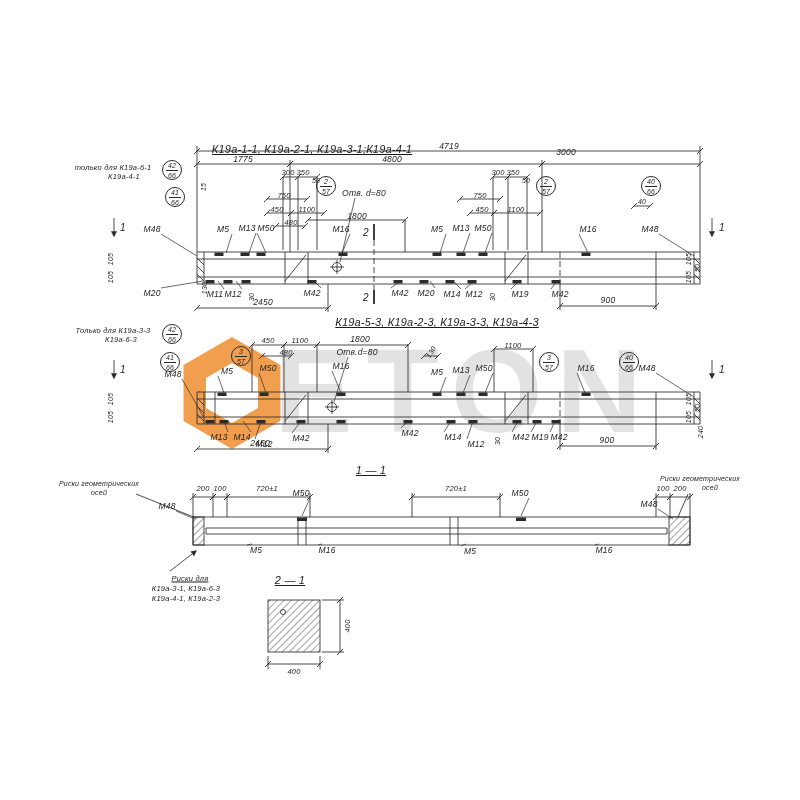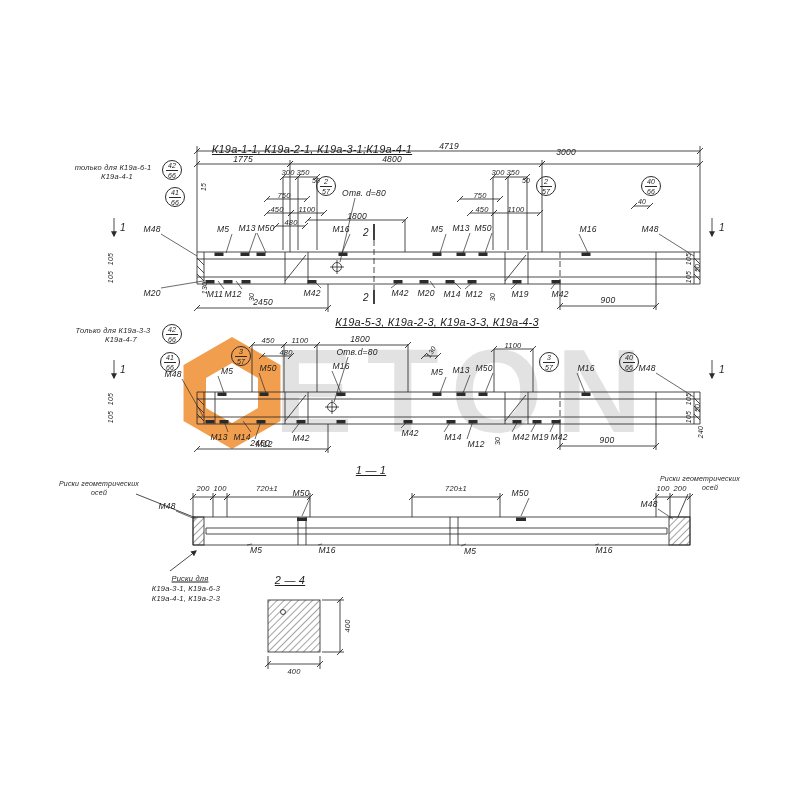--- a/index.html
+++ b/index.html
@@ -380,21 +380,21 @@
       <line x1="595" y1="545" x2="599" y2="544"></line>
     </svg>
 
   <div id="labels">
       <span class="lbl" style="left: 312px; top: 126px; font-size: 11px; transform: translate(-50%, -50%); text-decoration: underline; margin-top: 23px;">К19а-1-1, К19а-2-1, К19а-3-1;К19а-4-1</span>
       <span class="lbl" style="left: 449px; top: 146px; font-size: 8.5px; transform: translate(-50%, -50%);">4719</span>
       <span class="lbl" style="left: 243px; top: 159px; font-size: 8.5px; transform: translate(-50%, -50%);">1775</span>
       <span class="lbl" style="left: 392px; top: 159px; font-size: 8.5px; transform: translate(-50%, -50%);">4800</span>
       <span class="lbl" style="left: 566px; top: 152px; font-size: 8.5px; transform: translate(-50%, -50%);">3000</span>
       <span class="lbl" style="left: 113px; top: 167px; font-size: 7.5px; transform: translate(-50%, -50%);">только для К19а-6-1</span>
-      <span class="lbl" style="left: 117px; top: 176px; font-size: 7.5px; transform: translate(-50%, -50%);">К19а-4-1</span>
+      <span class="lbl" style="left: 124px; top: 176px; font-size: 7.5px; transform: translate(-50%, -50%);">К19а-4-1</span>
       <span class="lbl" style="left: 288px; top: 172px; font-size: 7.5px; transform: translate(-50%, -50%);">300</span>
       <span class="lbl" style="left: 303px; top: 172px; font-size: 7.5px; transform: translate(-50%, -50%);">350</span>
       <span class="lbl" style="left: 316px; top: 180px; font-size: 7px; transform: translate(-50%, -50%);">50</span>
       <span class="lbl" style="left: 364px; top: 193px; font-size: 8.5px; transform: translate(-50%, -50%);">Отв. d=80</span>
       <span class="lbl" style="left: 284px; top: 195px; font-size: 7.5px; transform: translate(-50%, -50%);">750</span>
       <span class="lbl" style="left: 277px; top: 209px; font-size: 7.5px; transform: translate(-50%, -50%);">450</span>
       <span class="lbl" style="left: 307px; top: 209px; font-size: 7.5px; transform: translate(-50%, -50%);">1100</span>
       <span class="lbl" style="left: 291px; top: 222px; font-size: 7.5px; transform: translate(-50%, -50%);">480</span>
       <span class="lbl" style="left: 357px; top: 216px; font-size: 8.5px; transform: translate(-50%, -50%);">1800</span>
       <span class="lbl" style="left: 498px; top: 172px; font-size: 7.5px; transform: translate(-50%, -50%);">300</span>
@@ -459,21 +459,21 @@
         <span class="d"></span>
         <span>57</span>
       </div>
       <div class="marker" style="left: 651px; top: 186px;">
         <span>40</span>
         <span class="d"></span>
         <span>66</span>
       </div>
       <span class="lbl" style="left: 437px; top: 322px; font-size: 11px; transform: translate(-50%, -50%); text-decoration: underline;">К19а-5-3, К19а-2-3, К19а-3-3, К19а-4-3</span>
       <span class="lbl" style="left: 113px; top: 330px; font-size: 7.5px; transform: translate(-50%, -50%);">Только для К19а-3-3</span>
-      <span class="lbl" style="left: 121px; top: 339px; font-size: 7.5px; transform: translate(-50%, -50%);">К19а-4-7</span>
+      <span class="lbl" style="left: 121px; top: 339px; font-size: 7.5px; transform: translate(-50%, -50%);">К19а-6-3</span>
       <span class="lbl" style="left: 268px; top: 340px; font-size: 7.5px; transform: translate(-50%, -50%);">450</span>
       <span class="lbl" style="left: 300px; top: 340px; font-size: 7.5px; transform: translate(-50%, -50%);">1100</span>
       <span class="lbl" style="left: 360px; top: 339px; font-size: 8.5px; transform: translate(-50%, -50%);">1800</span>
       <span class="lbl" style="left: 286px; top: 352px; font-size: 7.5px; transform: translate(-50%, -50%);">480</span>
       <span class="lbl" style="left: 357px; top: 352px; font-size: 8.5px; transform: translate(-50%, -50%);">Отв.d=80</span>
       <span class="lbl" style="left: 431px; top: 352px; font-size: 7px; transform: translate(-50%, -50%) rotate(-60deg);">130</span>
       <span class="lbl" style="left: 513px; top: 345px; font-size: 7.5px; transform: translate(-50%, -50%);">1100</span>
       <span class="lbl" style="left: 173px; top: 374px; font-size: 8.5px; transform: translate(-50%, -50%);">М48</span>
       <span class="lbl" style="left: 227px; top: 371px; font-size: 8.5px; transform: translate(-50%, -50%);">М5</span>
       <span class="lbl" style="left: 268px; top: 368px; font-size: 8.5px; transform: translate(-50%, -50%);">М50</span>
@@ -544,18 +544,18 @@
       <span class="lbl" style="left: 680px; top: 488px; font-size: 7.5px; transform: translate(-50%, -50%);">200</span>
       <span class="lbl" style="left: 167px; top: 506px; font-size: 8.5px; transform: translate(-50%, -50%);">М48</span>
       <span class="lbl" style="left: 649px; top: 504px; font-size: 8.5px; transform: translate(-50%, -50%);">М48</span>
       <span class="lbl" style="left: 256px; top: 550px; font-size: 8.5px; transform: translate(-50%, -50%);">М5</span>
       <span class="lbl" style="left: 327px; top: 550px; font-size: 8.5px; transform: translate(-50%, -50%);">М16</span>
       <span class="lbl" style="left: 470px; top: 551px; font-size: 8.5px; transform: translate(-50%, -50%);">М5</span>
       <span class="lbl" style="left: 604px; top: 550px; font-size: 8.5px; transform: translate(-50%, -50%);">М16</span>
       <span class="lbl" style="left: 190px; top: 578px; font-size: 7.5px; transform: translate(-50%, -50%); text-decoration: underline;">Риски для</span>
       <span class="lbl" style="left: 186px; top: 588px; font-size: 7.5px; transform: translate(-50%, -50%);">К19а-3-1, К19а-6-3</span>
       <span class="lbl" style="left: 186px; top: 598px; font-size: 7.5px; transform: translate(-50%, -50%);">К19а-4-1, К19а-2-3</span>
-      <span class="lbl" style="left: 290px; top: 580px; font-size: 11px; transform: translate(-50%, -50%); text-decoration: underline;">2 — 4</span>
+      <span class="lbl" style="left: 290px; top: 580px; font-size: 11px; transform: translate(-50%, -50%); text-decoration: underline;">2 — 1</span>
       <span class="lbl" style="left: 347px; top: 626px; font-size: 7.5px; transform: translate(-50%, -50%) rotate(-90deg);">400</span>
       <span class="lbl" style="left: 294px; top: 671px; font-size: 7.5px; transform: translate(-50%, -50%);">400</span>
     </div>
 
 </div>
 
 </body></html>

